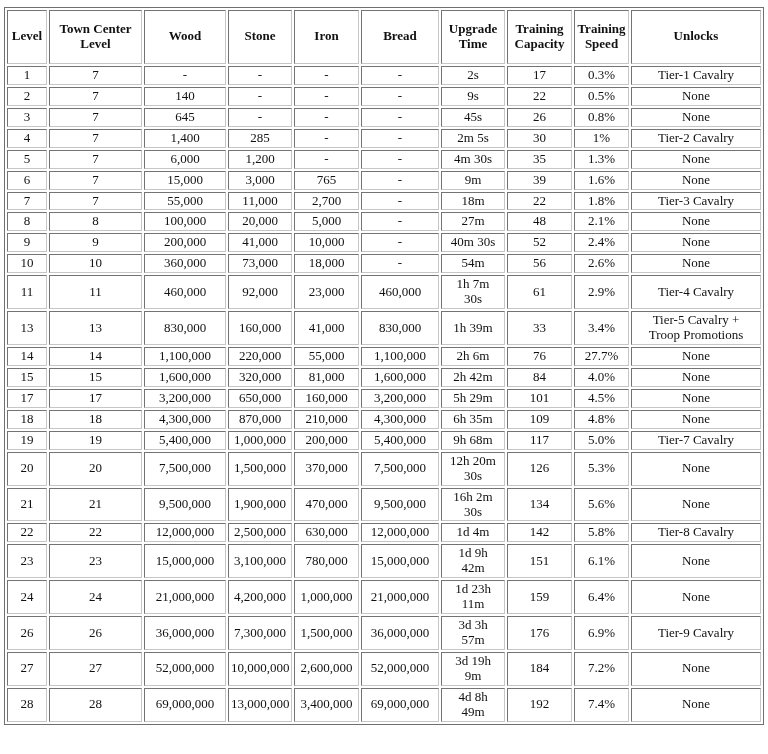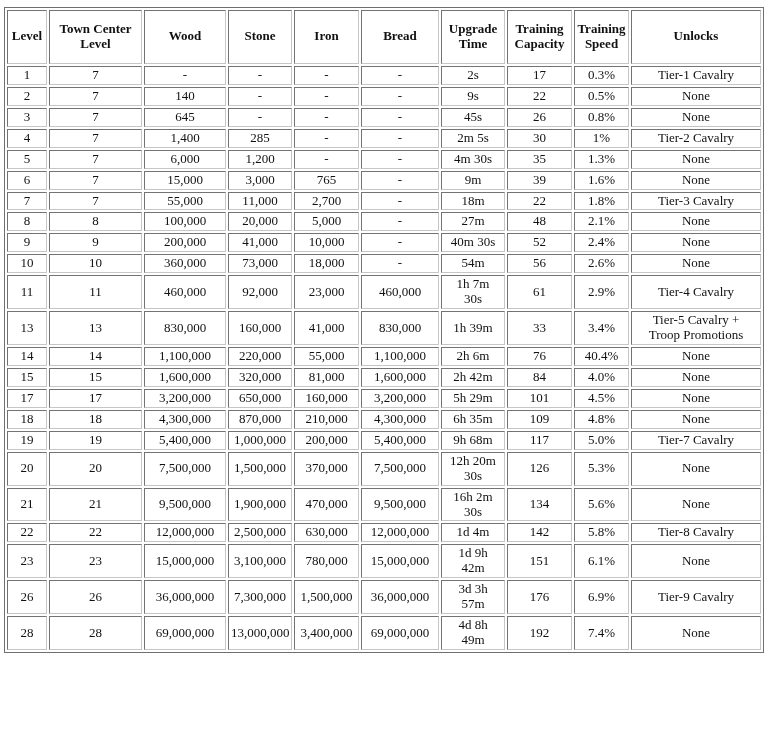--- a/index.html
+++ b/index.html
@@ -215,21 +215,21 @@
       </tr>
       <tr>
         <td>14</td>
         <td>14</td>
         <td>1,100,000</td>
         <td>220,000</td>
         <td>55,000</td>
         <td>1,100,000</td>
         <td>2h 6m</td>
         <td>76</td>
-        <td>40.4%</td>
+        <td>27.7%</td>
         <td>None</td>
       </tr>
       <tr>
         <td>15</td>
         <td>15</td>
         <td>1,600,000</td>
         <td>320,000</td>
         <td>81,000</td>
         <td>1,600,000</td>
         <td>2h 42m</td>
@@ -315,36 +315,62 @@
         <td>23</td>
         <td>23</td>
         <td>15,000,000</td>
         <td>3,100,000</td>
         <td>780,000</td>
         <td>15,000,000</td>
         <td>1d 9h
 42m</td>
         <td>151</td>
         <td>6.1%</td>
+        <td>None</td>
+      </tr>
+      <tr>
+        <td>24</td>
+        <td>24</td>
+        <td>21,000,000</td>
+        <td>4,200,000</td>
+        <td>1,000,000</td>
+        <td>21,000,000</td>
+        <td>1d 23h
+11m</td>
+        <td>159</td>
+        <td>6.4%</td>
         <td>None</td>
       </tr>
       <tr>
         <td>26</td>
         <td>26</td>
         <td>36,000,000</td>
         <td>7,300,000</td>
         <td>1,500,000</td>
         <td>36,000,000</td>
         <td>3d 3h
 57m</td>
         <td>176</td>
         <td>6.9%</td>
         <td>Tier-9 Cavalry</td>
       </tr>
       <tr>
+        <td>27</td>
+        <td>27</td>
+        <td>52,000,000</td>
+        <td>10,000,000</td>
+        <td>2,600,000</td>
+        <td>52,000,000</td>
+        <td>3d 19h
+9m</td>
+        <td>184</td>
+        <td>7.2%</td>
+        <td>None</td>
+      </tr>
+      <tr>
         <td>28</td>
         <td>28</td>
         <td>69,000,000</td>
         <td>13,000,000</td>
         <td>3,400,000</td>
         <td>69,000,000</td>
         <td>4d 8h
 49m</td>
         <td>192</td>
         <td>7.4%</td>

